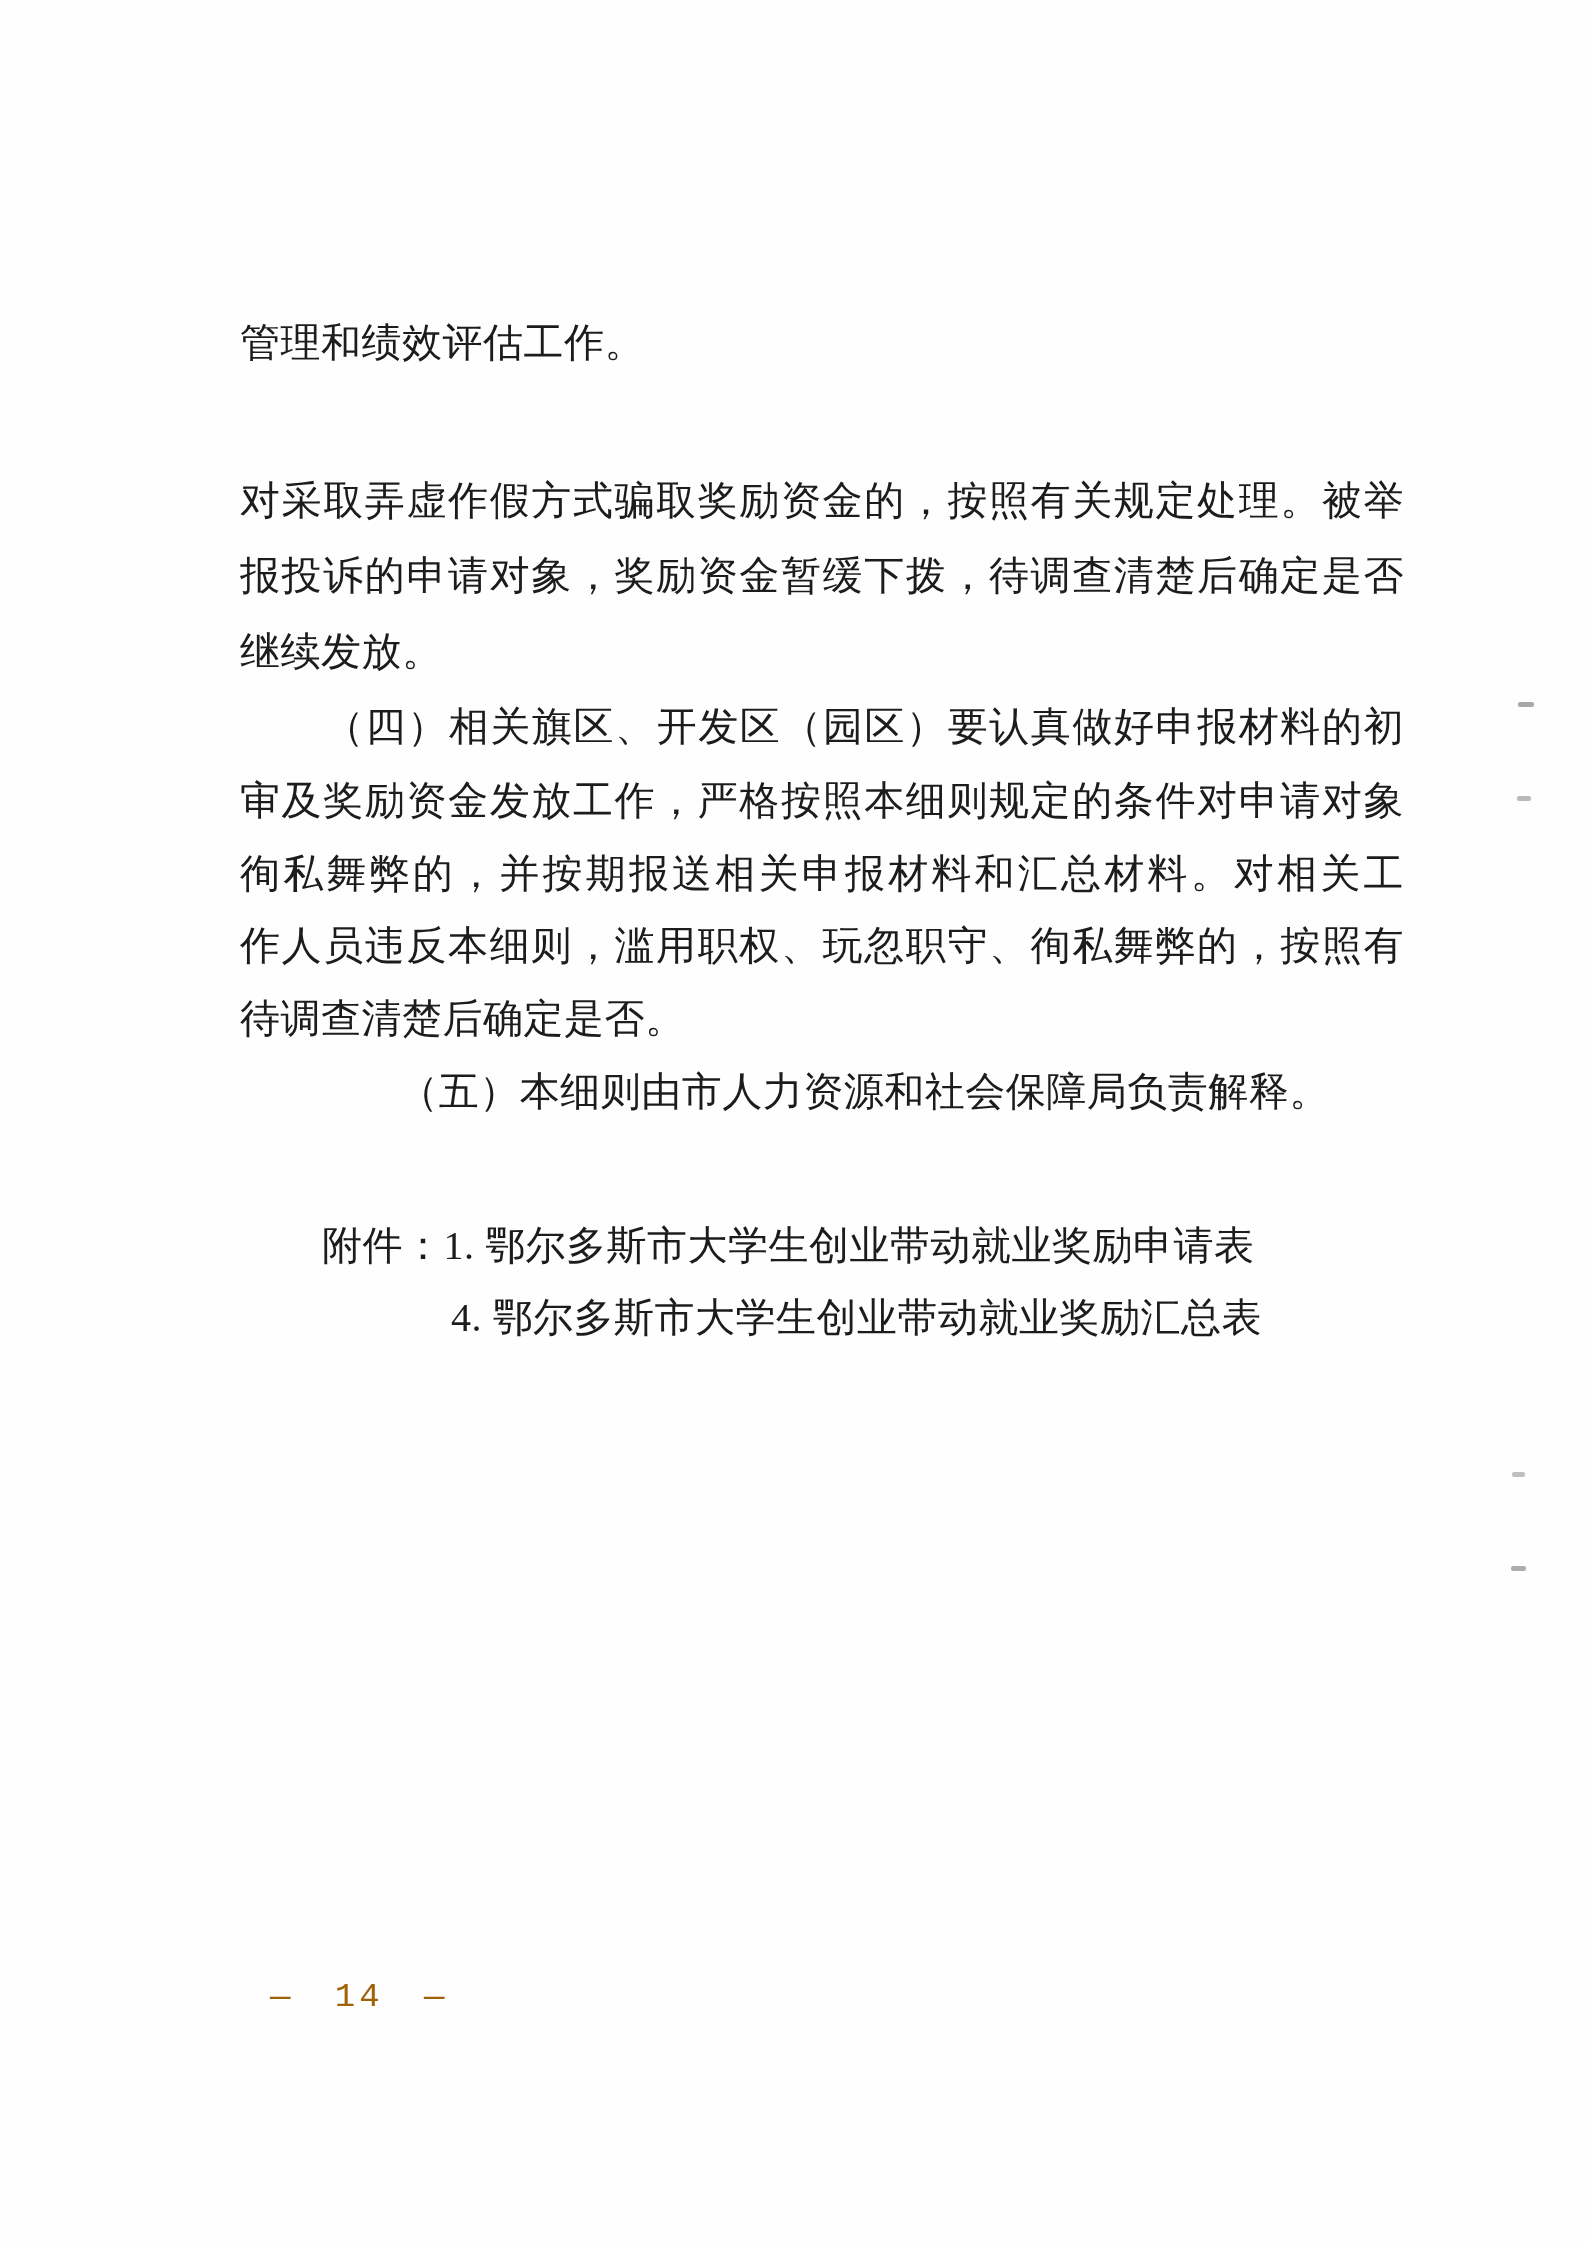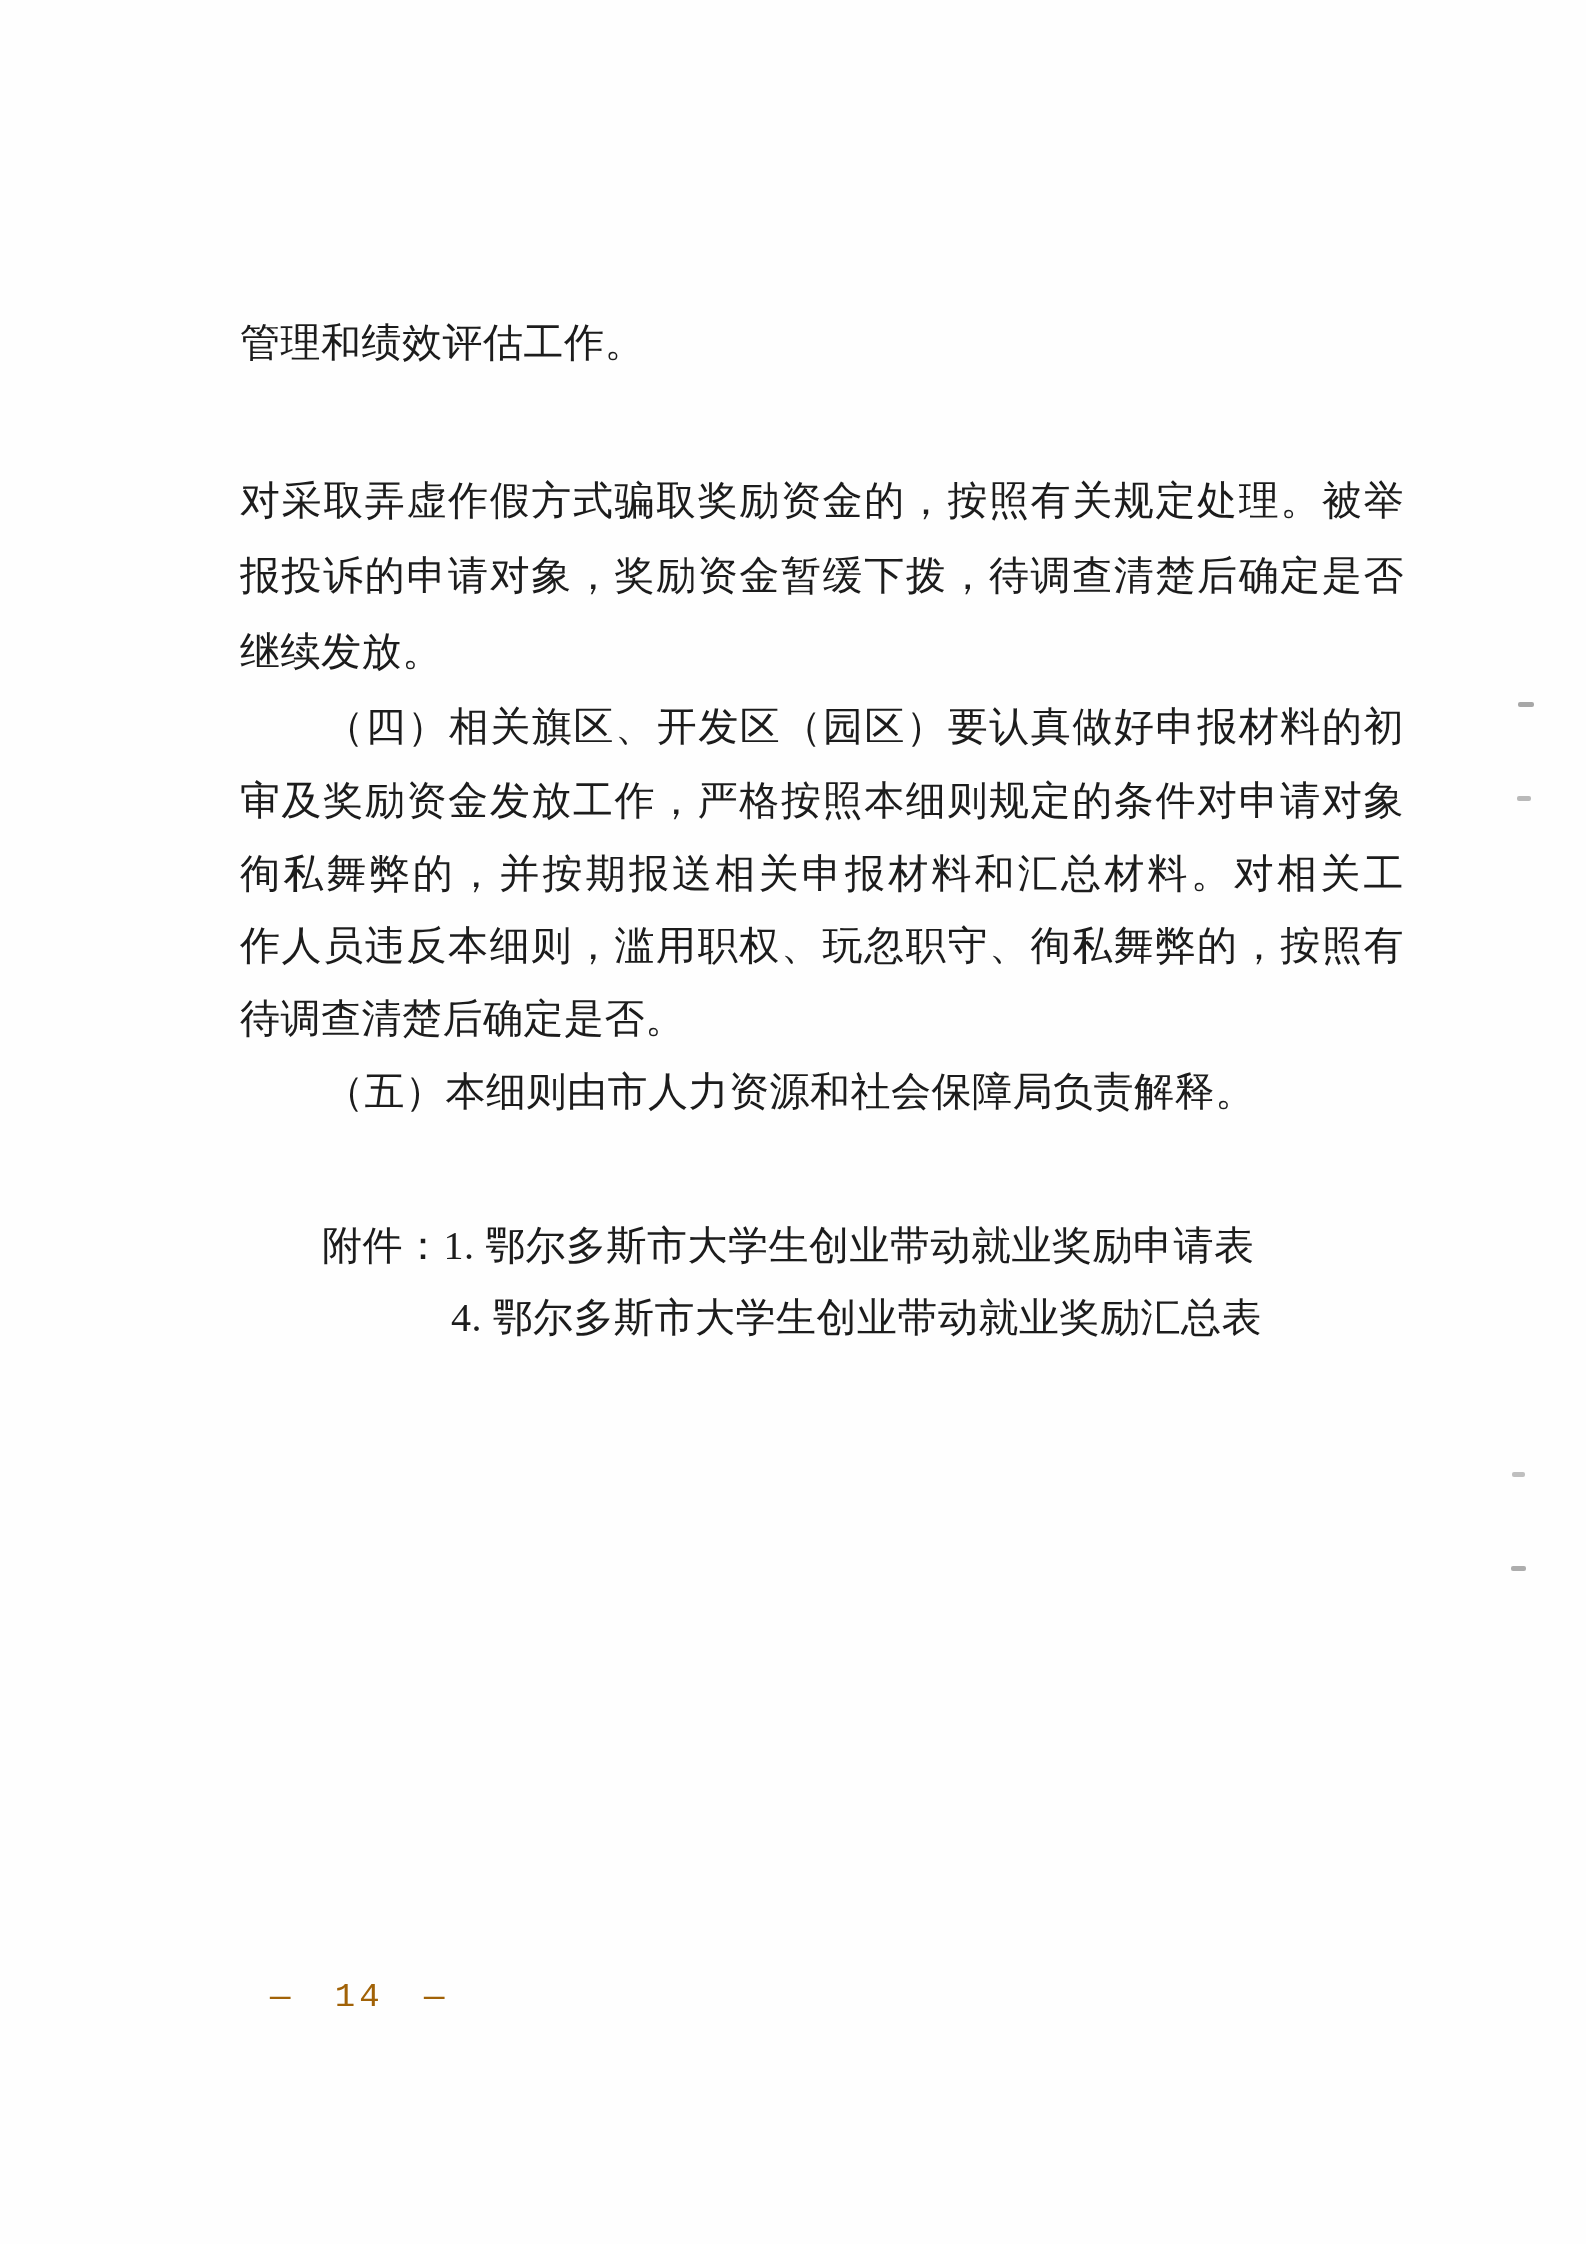--- a/index.html
+++ b/index.html
@@ -24,21 +24,21 @@
     font-size: 40px;
     line-height: 46px;
     letter-spacing: 0.5px;
     white-space: nowrap;
   }
   .ln.justify {
     white-space: normal;
     text-align: justify;
     text-align-last: justify;
   }
-  .ln.indent2 { padding-left: 84px; }
+  .ln.indent2 { padding-left: 84px; text-align: center; }
   .attach-1 { padding-left: 82px; }
   .attach-2 { padding-left: 211px; }
   .page-num {
     position: absolute;
     left: 270px;
     top: 1978px;
     font-size: 34px;
     letter-spacing: 4px;
     word-spacing: 16px;
     color: #a16207;

